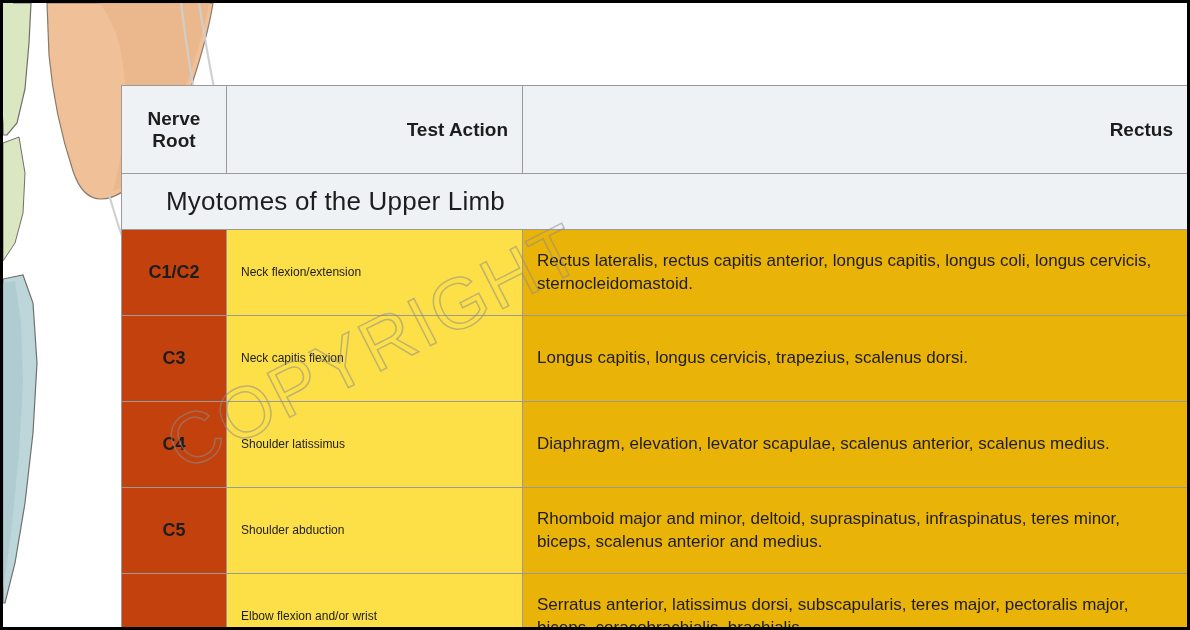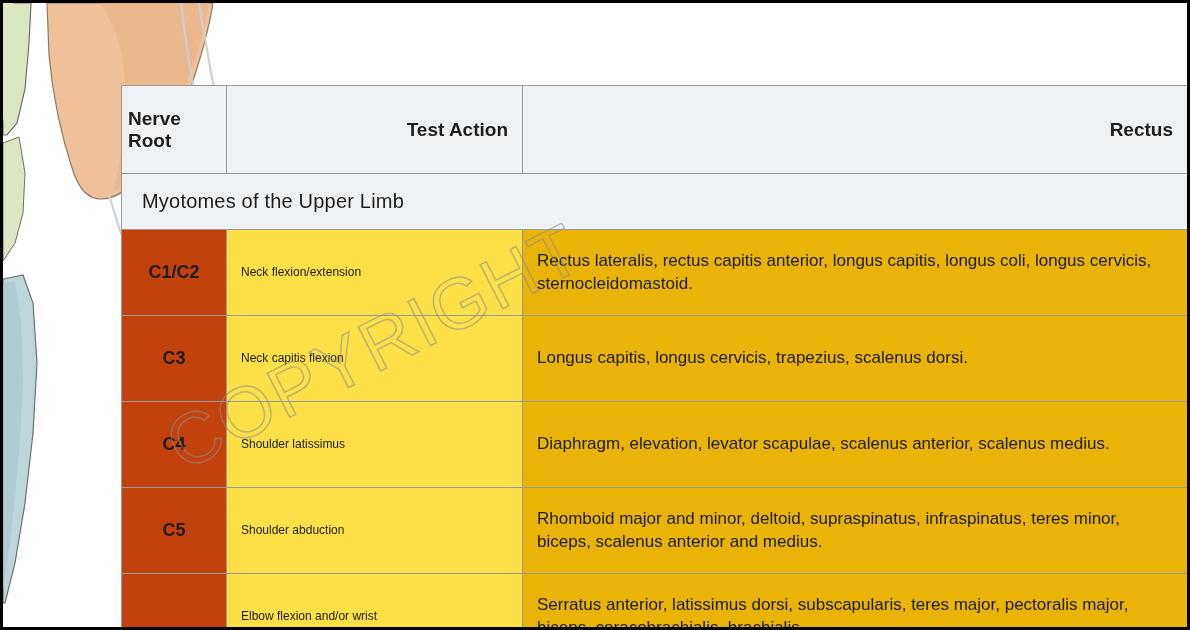--- a/index.html
+++ b/index.html
@@ -82,30 +82,30 @@
   thead th {
     background: #eef2f5;
     font-size: 19px;
     font-weight: bold;
     color: #1d1d1d;
     text-align: right;
     height: 88px;
     line-height: 1.15;
   }
   thead th.th-root {
-    text-align: left;
+    text-align: center;
     padding: 4px 6px;
   }
 
   tr.section td {
     background: #eef2f5;
-    font-size: 20px;
+    font-size: 26px;
     color: #1d1d1d;
     height: 56px;
-    padding-left: 20px;
+    padding-left: 44px;
     letter-spacing: 0.2px;
   }
 
   tbody td {
     background: #fae3d2;
     font-size: 17px;
     color: #1d1d1d;
     line-height: 1.35;
   }
   tbody td.root {

